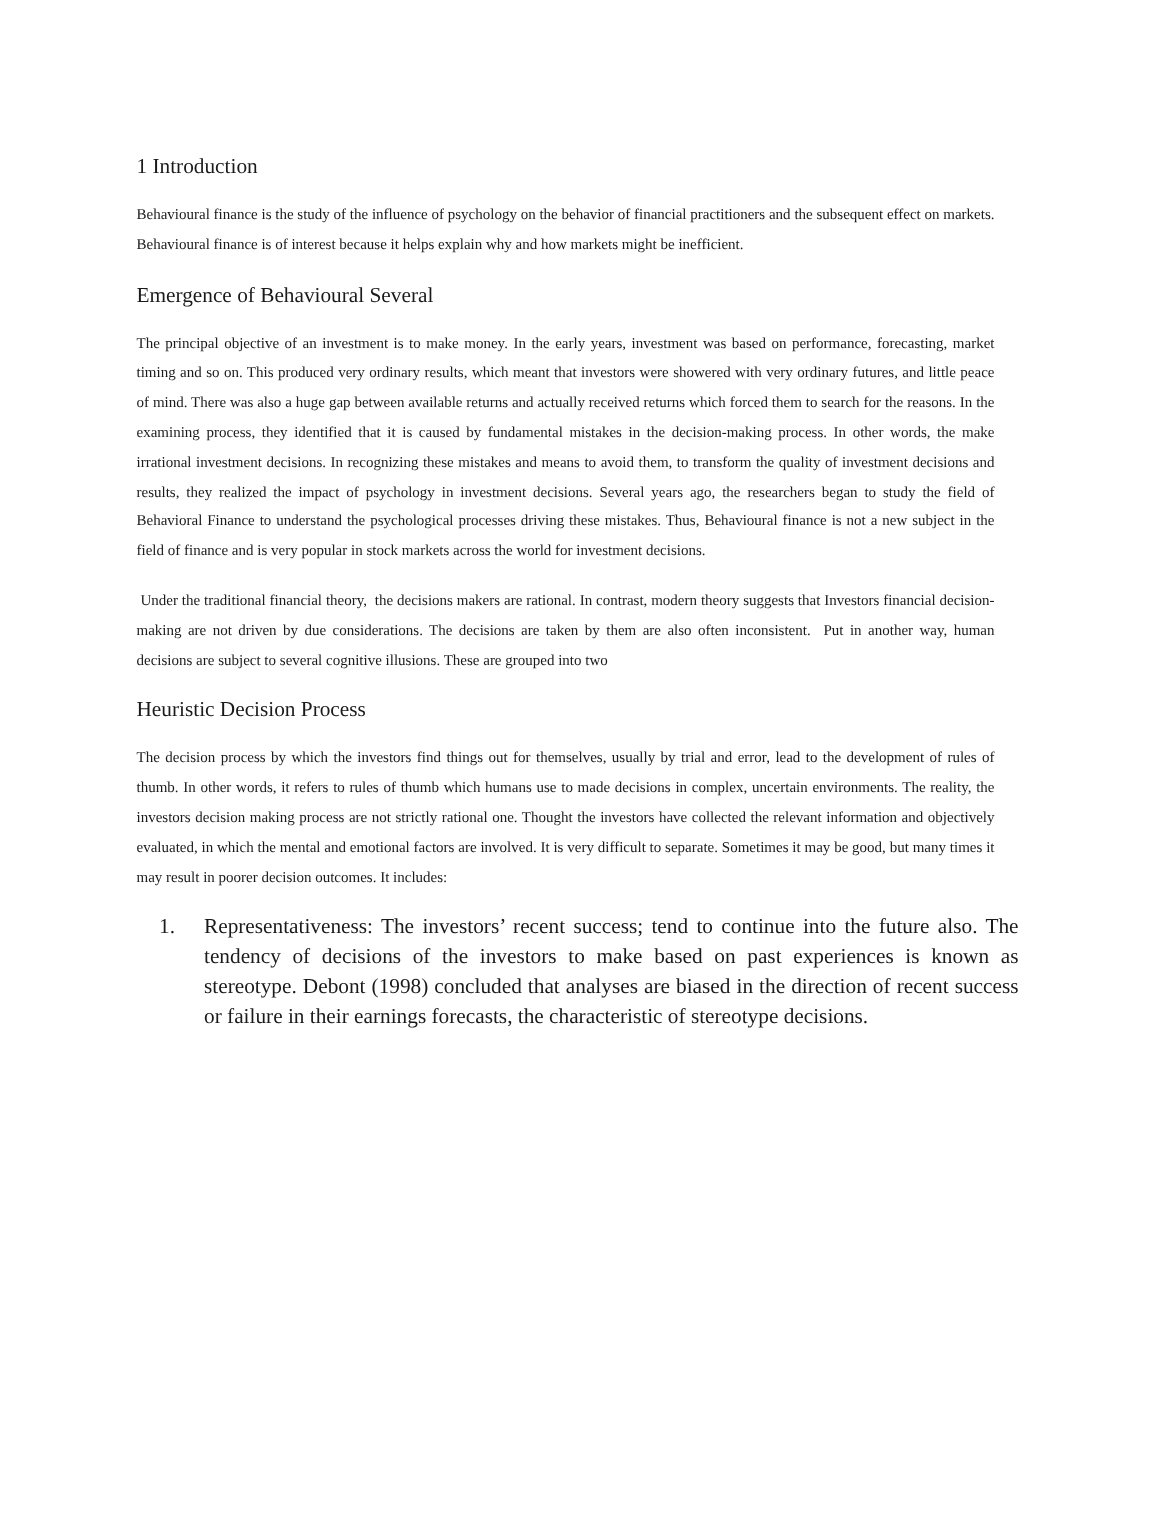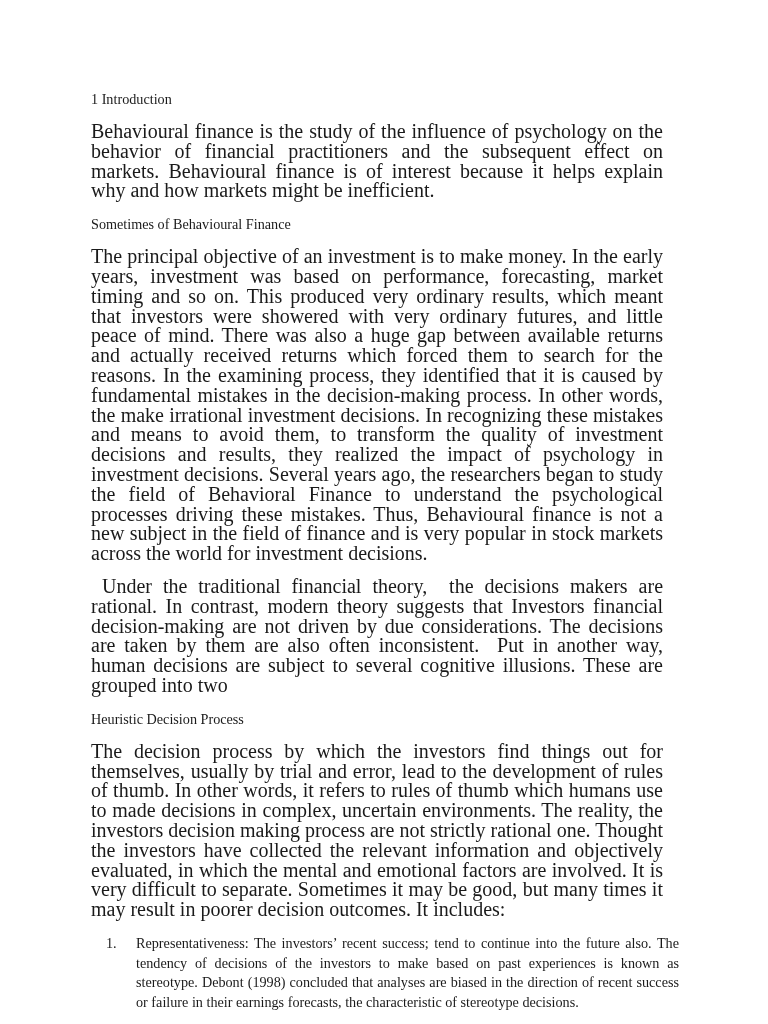--- a/index.html
+++ b/index.html
@@ -17,25 +17,25 @@
     }
     .page {
       position: absolute;
       left: 91px;
       top: 89px;
       width: 588px;
     }
     .heading {
       font-size: 14.2px;
       line-height: 20px;
-      margin: 0 0 13px 0;
+      margin: 12px 0 13px 0;
       font-weight: normal;
     }
     .para {
-      font-size: 20px;
+      font-size: 10px;
       line-height: 19.8px;
       text-align: justify;
       margin: 0 16px 13px 0;
     }
     .list {
       margin: 0;
       padding: 0;
       list-style: none;
     }
     .list-item {
@@ -53,21 +53,21 @@
     }
   </style>
 </head>
 <body>
 
 <div class="page">
 
   <div class="heading">1 Introduction</div>
   <p class="para">Behavioural finance is the study of the influence of psychology on the behavior of  financial practitioners and the subsequent effect on markets. Behavioural  finance is of interest because it helps explain why and how markets might be inefficient.</p>
 
-  <div class="heading">Sometimes of Behavioural Finance</div>
+  <div class="heading">Emergence of Behavioural Several</div>
   <p class="para">The principal objective of an investment is to make money. In the early years, investment was based on performance, forecasting, market timing and so on. This produced very ordinary results, which meant that investors were showered with very ordinary futures, and little peace of mind. There was also a huge gap between available returns and actually received returns which forced them to search for the reasons. In the examining process, they identified that it is caused by fundamental mistakes in the decision-making process. In other words, the make irrational investment decisions. In recognizing these mistakes and means to avoid them, to transform the quality of investment decisions and results, they realized the impact of psychology in investment decisions. Several years ago, the researchers began to study the field of Behavioral Finance to understand the psychological processes driving these mistakes. Thus, Behavioural finance is not a new subject in the field of finance and is very popular in stock markets across the world for investment decisions.</p>
 
   <p class="para" style="white-space: pre-wrap;"> Under the traditional financial theory,  the decisions makers are rational. In contrast, modern theory suggests that Investors financial decision-making are not driven by due considerations. The decisions are taken by them are also often inconsistent.  Put in another way, human decisions are subject to several cognitive illusions. These are grouped into two</p>
 
   <div class="heading">Heuristic Decision Process</div>
   <p class="para" style="margin-bottom: 14px;">The decision process by which the investors find things out for themselves, usually by trial and error, lead to the development of rules of thumb. In other words, it refers to rules of thumb which humans use  to made decisions in complex, uncertain environments. The reality, the investors decision making process are not strictly rational one. Thought the investors have collected the relevant information and objectively evaluated, in which the mental and emotional factors are involved. It is very difficult  to separate. Sometimes it may be good, but many times it may result in poorer decision outcomes. It includes:</p>
 
   <ol class="list">
     <li class="list-item">
       <span class="list-num">1.</span>

